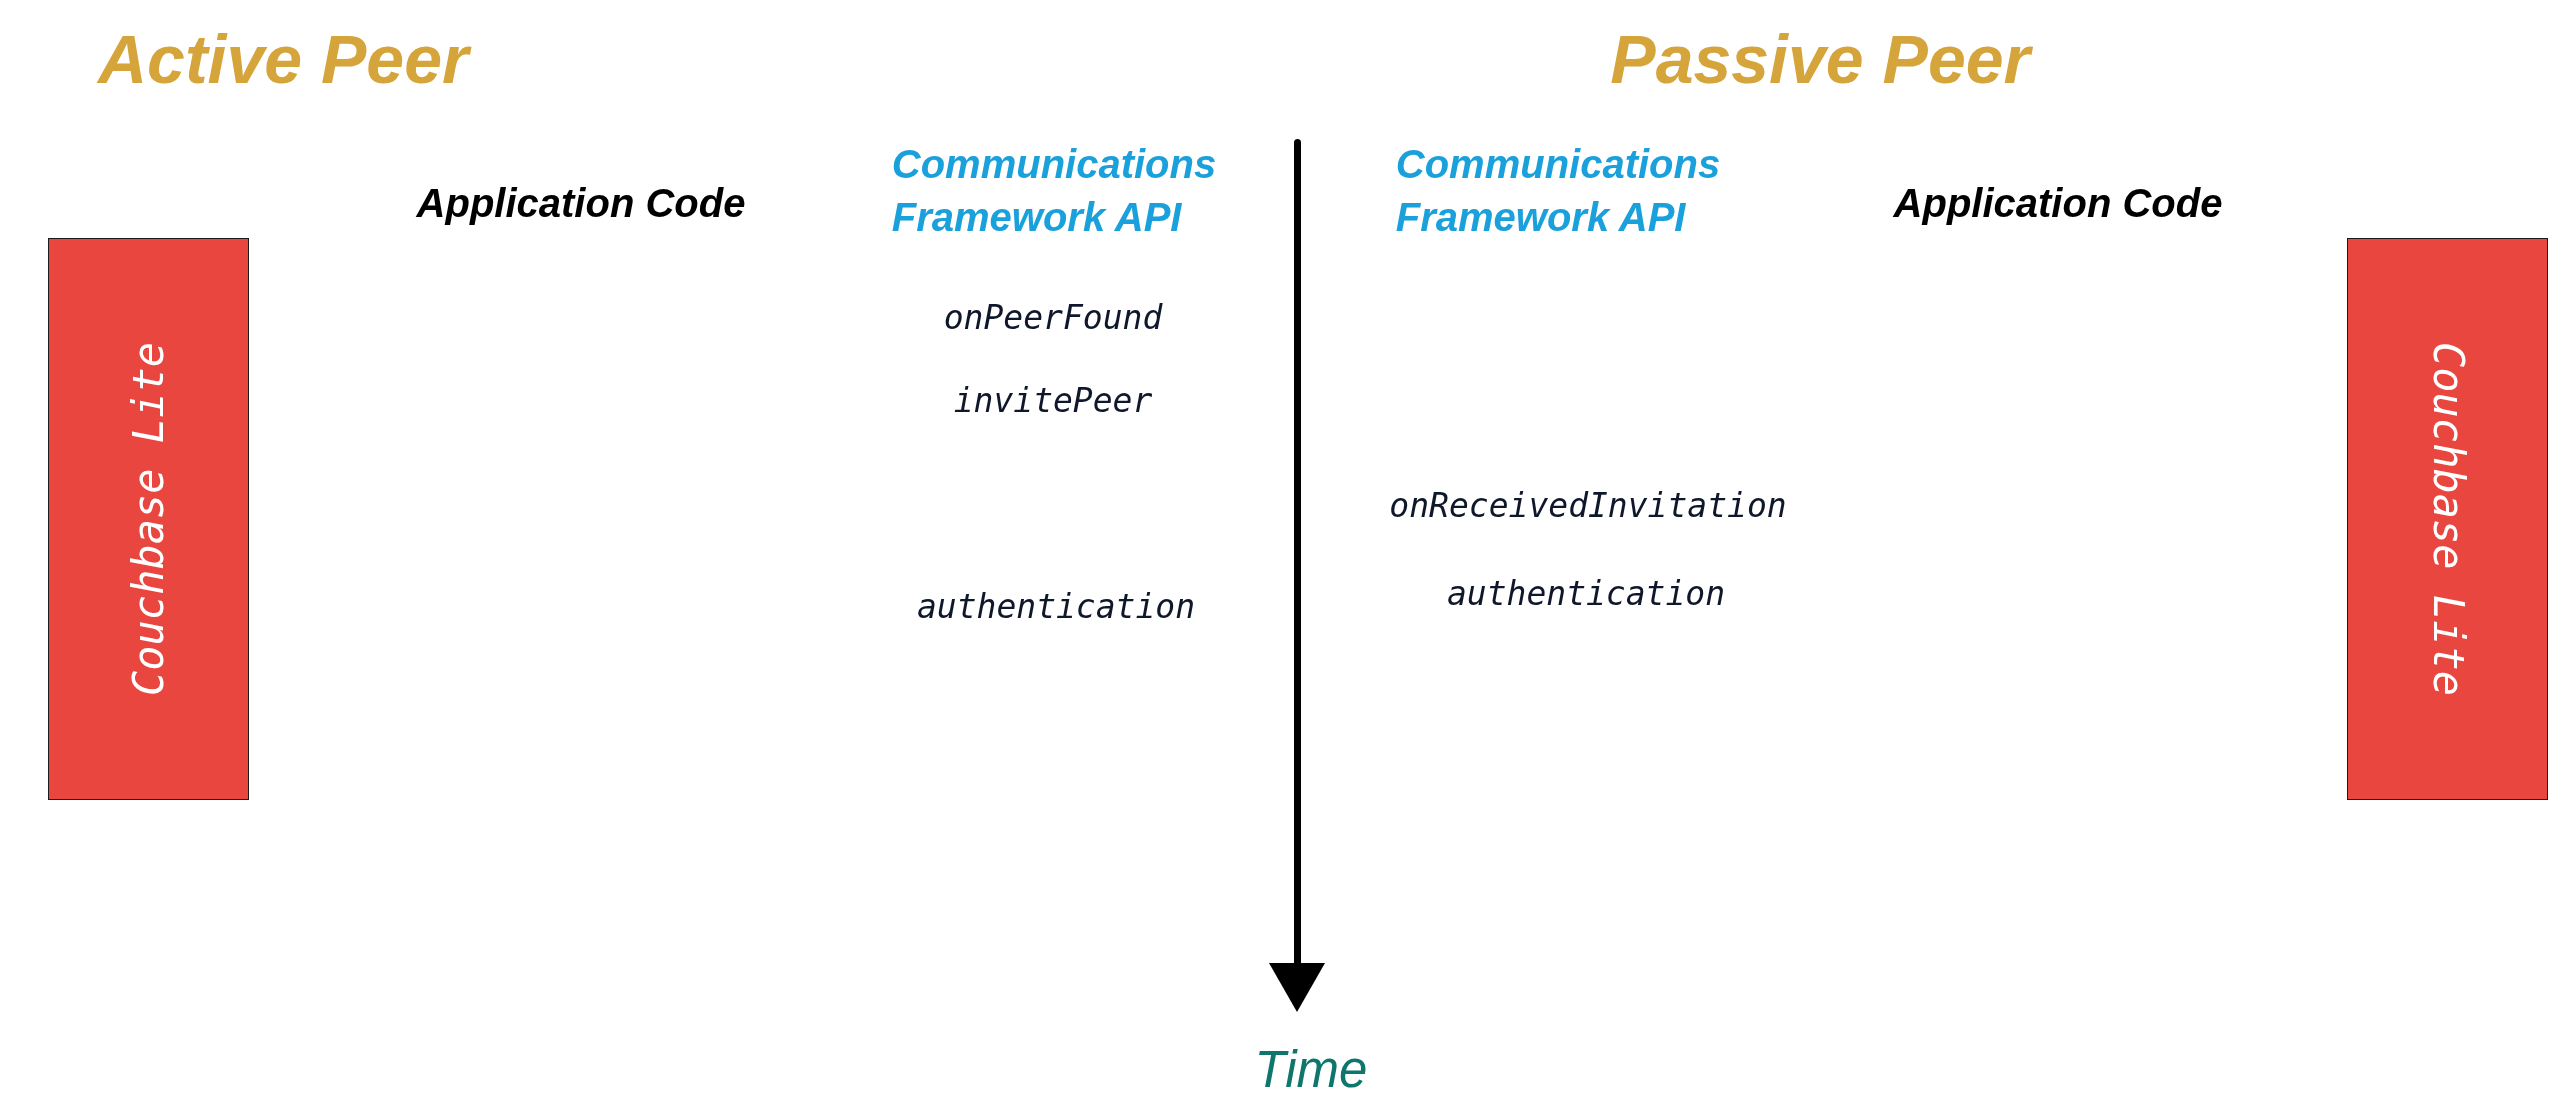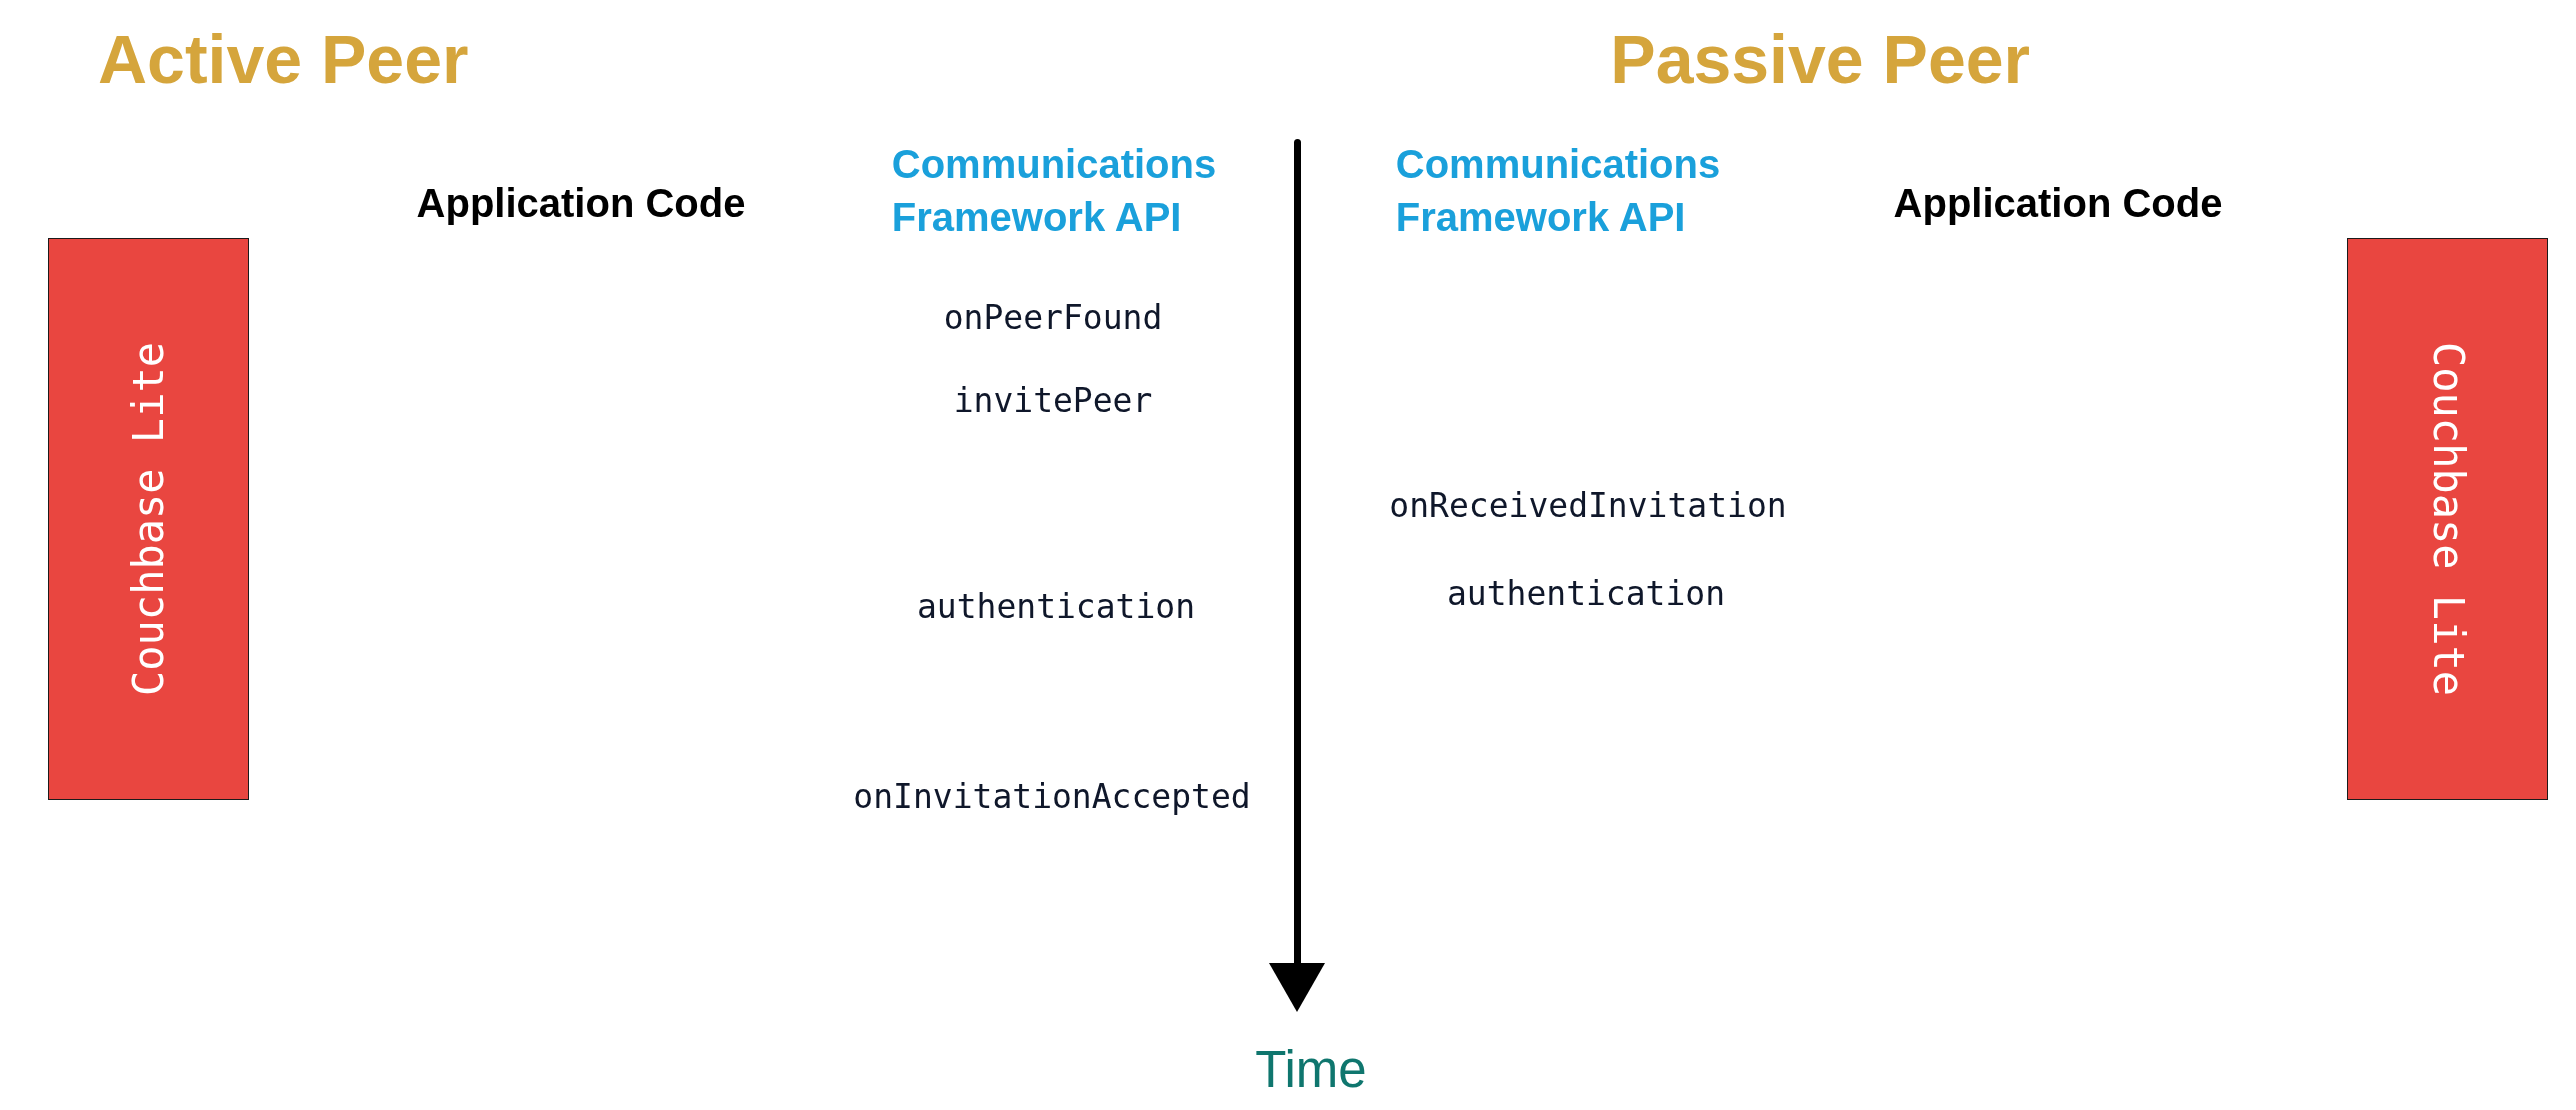--- a/index.html
+++ b/index.html
@@ -9,20 +9,21 @@
     width: 2576px;
     height: 1111px;
     overflow: hidden;
     font-family: "Liberation Sans", sans-serif;
   }
   #canvas {
     position: relative;
     width: 2168px;
     height: 1111px;
     background: #ffffff;
+    font-style: italic;
   }
   .abs { position: absolute; }
 
   .peer-title {
     font-size: 68px;
     font-weight: bold;
     color: #D5A53C;
     line-height: 1.1;
     white-space: nowrap;
   }
@@ -132,21 +133,20 @@
   <div class="abs arrow-head"></div>
 
   <div class="abs time-label" style="left:1311px; top:1044px;">Time</div>
 
   <div class="abs method" style="left:1053px; top:298px;">onPeerFound</div>
 
   <div class="abs method" style="left:1053px; top:381px;">invitePeer</div>
 
   <div class="abs method" style="left:1056px; top:587px;">authentication</div>
 
-  <div class="abs method" style="left:1052px; top:777px;">onInvitationAccepted</div>
 
   <div class="abs method" style="left:1588px; top:486px;">onReceivedInvitation</div>
 
   <div class="abs method" style="left:1586px; top:574px;">authentication</div>
 
 
 </div>
 
 
 </body></html>

